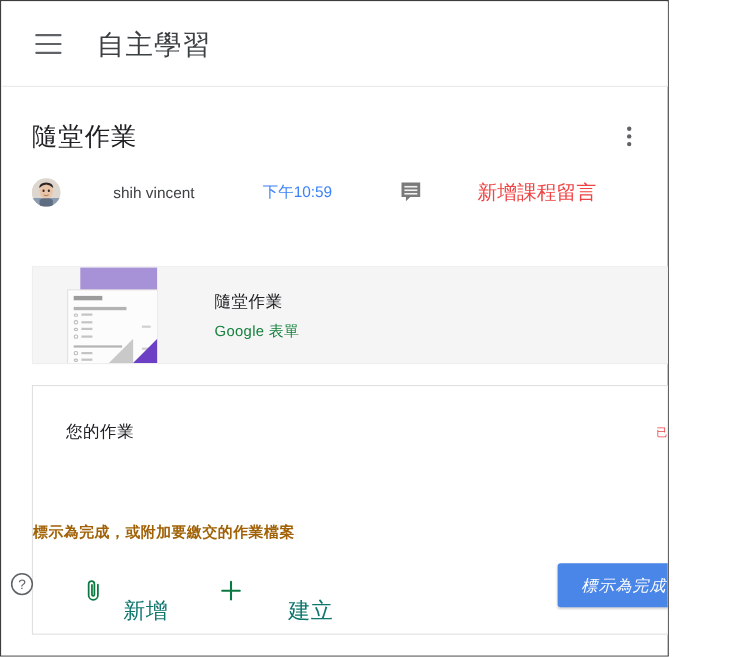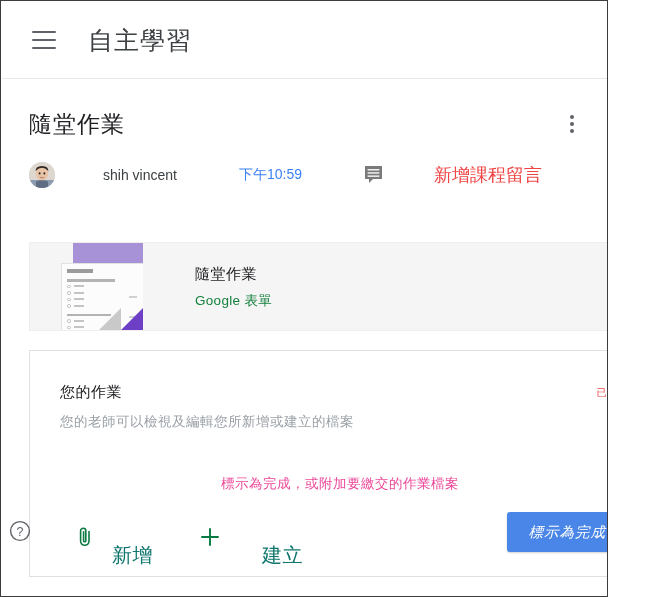--- a/index.html
+++ b/index.html
@@ -248,24 +248,25 @@
     position: absolute;
     left: 30px; top: 62px;
     font-size: 13.5px;
     color: #9aa0a6;
     letter-spacing: .5px;
     white-space: nowrap;
   }
   .work-hint {
     position: absolute;
     left: 0; right: 0; top: 124px;
-    text-align: center;
+    text-align: left;
     font-size: 13.5px;
-    color: #ec4899;
-    letter-spacing: .5px;
+    color: #a16207;
+    letter-spacing: .5px;
+    font-weight: bold;
   }
 
   
   .action-row {
     position: absolute;
     left: 0; right: 0; bottom: 0;
     height: 78px;
     display: flex;
     align-items: center;
   }
@@ -405,21 +406,20 @@
     </div>
   </div>
 
   <div class="work-card">
 
     <div class="work-head">
       <div class="work-title">您的作業</div>
       <div class="work-status">已指派</div>
     </div>
 
-    <div class="work-sub">您的老師可以檢視及編輯您所新增或建立的檔案</div>
 
     <div class="work-hint">標示為完成，或附加要繳交的作業檔案</div>
 
     <div class="action-row">
 
       <div class="help-btn">
         <svg width="22" height="22" viewBox="0 0 22 22">
           <circle cx="11" cy="11" r="9.4" fill="none" stroke="#5f6368" stroke-width="1.4"></circle>
           <text x="11" y="15.6" text-anchor="middle" font-size="12.5" fill="#5f6368" font-family="Liberation Sans, sans-serif">?</text>
         </svg>

